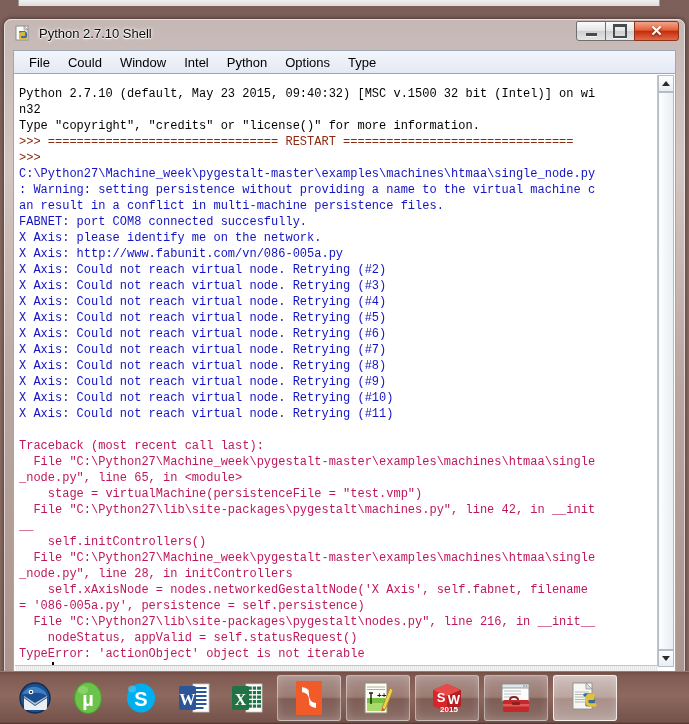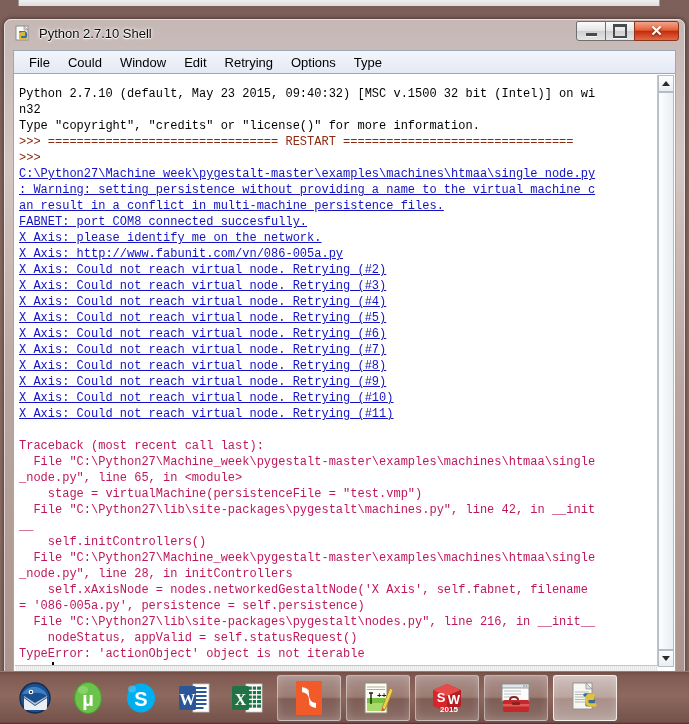--- a/index.html
+++ b/index.html
@@ -168,21 +168,21 @@
     height: 592px;
     overflow: hidden;
     font-family: "Liberation Mono", monospace;
     font-size: 12px;
     line-height: 16px;
     white-space: pre;
     letter-spacing: 0px;
   }
   .ln { display: block; height: 16px; }
   .c-black  { color: #000000; }
-  .c-blue   { color: #1313c3; text-decoration: underline; }
+  .c-blue   { color: #1313c3; }
   .c-red    { color: #be185d; }
   .c-maroon { color: #8c2a10; }
 
   #cursor-caret {
     display: inline-block;
     width: 2px; height: 13px;
     background: #000;
     vertical-align: -2px;
     margin-left: 4px;
   }
@@ -330,22 +330,22 @@
       </div>
       <div class="win-btn" id="btn-close">
         <span class="win-btn-glyph">✕</span>
       </div>
     </div>
 
     <div id="menu-bar">
       <div class="menu-item">File</div>
       <div class="menu-item">Could</div>
       <div class="menu-item">Window</div>
-      <div class="menu-item">Edit</div>
-      <div class="menu-item">Retrying</div>
+      <div class="menu-item">Intel</div>
+      <div class="menu-item">Python</div>
       <div class="menu-item">Options</div>
       <div class="menu-item">Type</div>
     </div>
 
     <div id="text-area-frame">
       <div id="shell-output"><span class="ln c-black">Python 2.7.10 (default, May 23 2015, 09:40:32) [MSC v.1500 32 bit (Intel)] on wi</span><span class="ln c-black">n32</span><span class="ln c-black">Type "copyright", "credits" or "license()" for more information.</span><span class="ln c-maroon">&gt;&gt;&gt; ================================ RESTART ================================</span><span class="ln c-maroon">&gt;&gt;&gt; </span><span class="ln c-blue">C:\Python27\Machine_week\pygestalt-master\examples\machines\htmaa\single_node.py</span><span class="ln c-blue">: Warning: setting persistence without providing a name to the virtual machine c</span><span class="ln c-blue">an result in a conflict in multi-machine persistence files.</span><span class="ln c-blue">FABNET: port COM8 connected succesfully.</span><span class="ln c-blue">X Axis: please identify me on the network.</span><span class="ln c-blue">X Axis: http://www.fabunit.com/vn/086-005a.py</span><span class="ln c-blue">X Axis: Could not reach virtual node. Retrying (#2)</span><span class="ln c-blue">X Axis: Could not reach virtual node. Retrying (#3)</span><span class="ln c-blue">X Axis: Could not reach virtual node. Retrying (#4)</span><span class="ln c-blue">X Axis: Could not reach virtual node. Retrying (#5)</span><span class="ln c-blue">X Axis: Could not reach virtual node. Retrying (#6)</span><span class="ln c-blue">X Axis: Could not reach virtual node. Retrying (#7)</span><span class="ln c-blue">X Axis: Could not reach virtual node. Retrying (#8)</span><span class="ln c-blue">X Axis: Could not reach virtual node. Retrying (#9)</span><span class="ln c-blue">X Axis: Could not reach virtual node. Retrying (#10)</span><span class="ln c-blue">X Axis: Could not reach virtual node. Retrying (#11)</span><span class="ln c-black"></span><span class="ln c-red">Traceback (most recent call last):</span><span class="ln c-red">  File "C:\Python27\Machine_week\pygestalt-master\examples\machines\htmaa\single</span><span class="ln c-red">_node.py", line 65, in &lt;module&gt;</span><span class="ln c-red">    stage = virtualMachine(persistenceFile = "test.vmp")</span><span class="ln c-red">  File "C:\Python27\lib\site-packages\pygestalt\machines.py", line 42, in __init</span><span class="ln c-red">__</span><span class="ln c-red">    self.initControllers()</span><span class="ln c-red">  File "C:\Python27\Machine_week\pygestalt-master\examples\machines\htmaa\single</span><span class="ln c-red">_node.py", line 28, in initControllers</span><span class="ln c-red">    self.xAxisNode = nodes.networkedGestaltNode('X Axis', self.fabnet, filename</span><span class="ln c-red">= '086-005a.py', persistence = self.persistence)</span><span class="ln c-red">  File "C:\Python27\lib\site-packages\pygestalt\nodes.py", line 216, in __init__</span><span class="ln c-red">    nodeStatus, appValid = self.statusRequest()</span><span class="ln c-red">TypeError: 'actionObject' object is not iterable</span><span class="ln c-maroon"><span>&gt;&gt;&gt; </span><span id="cursor-caret"></span></span></div>
 
       <div id="vscroll">
         <div class="scroll-btn" id="vscroll-up">
           <span class="arrow-up"></span>

